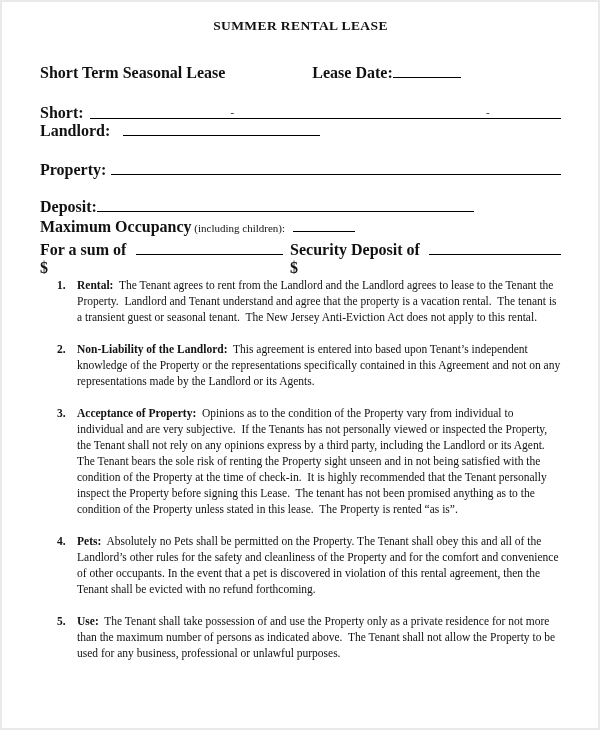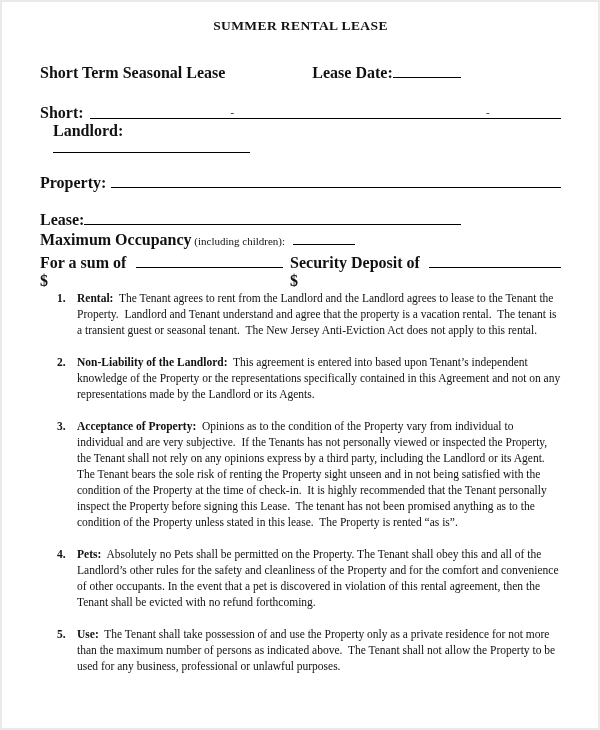--- a/index.html
+++ b/index.html
@@ -42,21 +42,21 @@
   .tenant-line .seg{display:inline-block;height:12px;}
   .tenant-line .dash{font-size:11px;line-height:11px;}
   .seg-name{flex:142;}
   .seg-address{flex:254;}
   .seg-phone{flex:72;}
   .sublabels{position:relative;height:13px;margin:1px 0 7px 0;font-size:8.5px;color:#222;}
   .sublabels span{position:absolute;top:0;}
   .sub-name{left:82px;}
   .sub-address{left:243px;}
   .sub-phone{left:449px;}
-  .row-landlord{margin-bottom:21px;flex-direction:column;}
+  .row-landlord{margin-bottom:21px;}
   .landlord-line{width:197px;margin-left:13px;}
   .row-property{margin-bottom:19px;}
   .property-line{flex:1;margin-left:5px;}
   .row-layout{margin-bottom:2px;}
   .layout-line{width:377px;}
   .row-maxocc{margin-bottom:5px;}
   .maxocc-line{width:62px;margin-left:5px;}
   .row-fromto{margin-bottom:17px;}
   .from-line{width:108px;margin-left:14px;}
   .to-line{width:128px;margin-left:4px;}
@@ -106,21 +106,21 @@
       <span class="b">Landlord:</span>
       <span class="uline landlord-line"></span>
     </div>
 
     <div class="row row-property">
       <span class="b">Property:</span>
       <span class="uline property-line"></span>
     </div>
 
     <div class="row row-layout">
-      <span class="b">Lease:</span>
+      <span class="b">Deposit:</span>
       <span class="uline layout-line"></span>
     </div>
 
     <div class="row row-maxocc">
       <span class="b">Maximum Occupancy</span>
       <span class="reg" style="white-space:pre;"> (including children): </span>
       <span class="uline maxocc-line"></span>
     </div>
 
 

